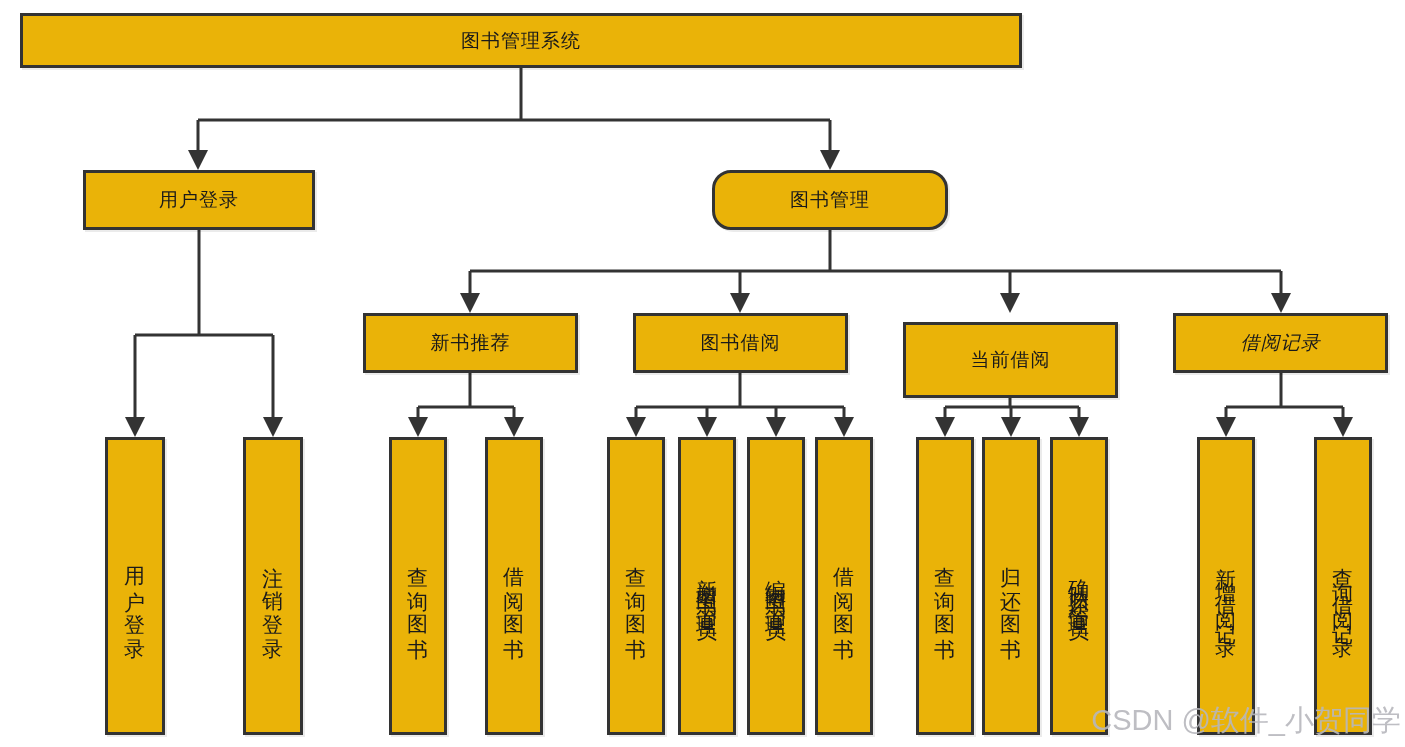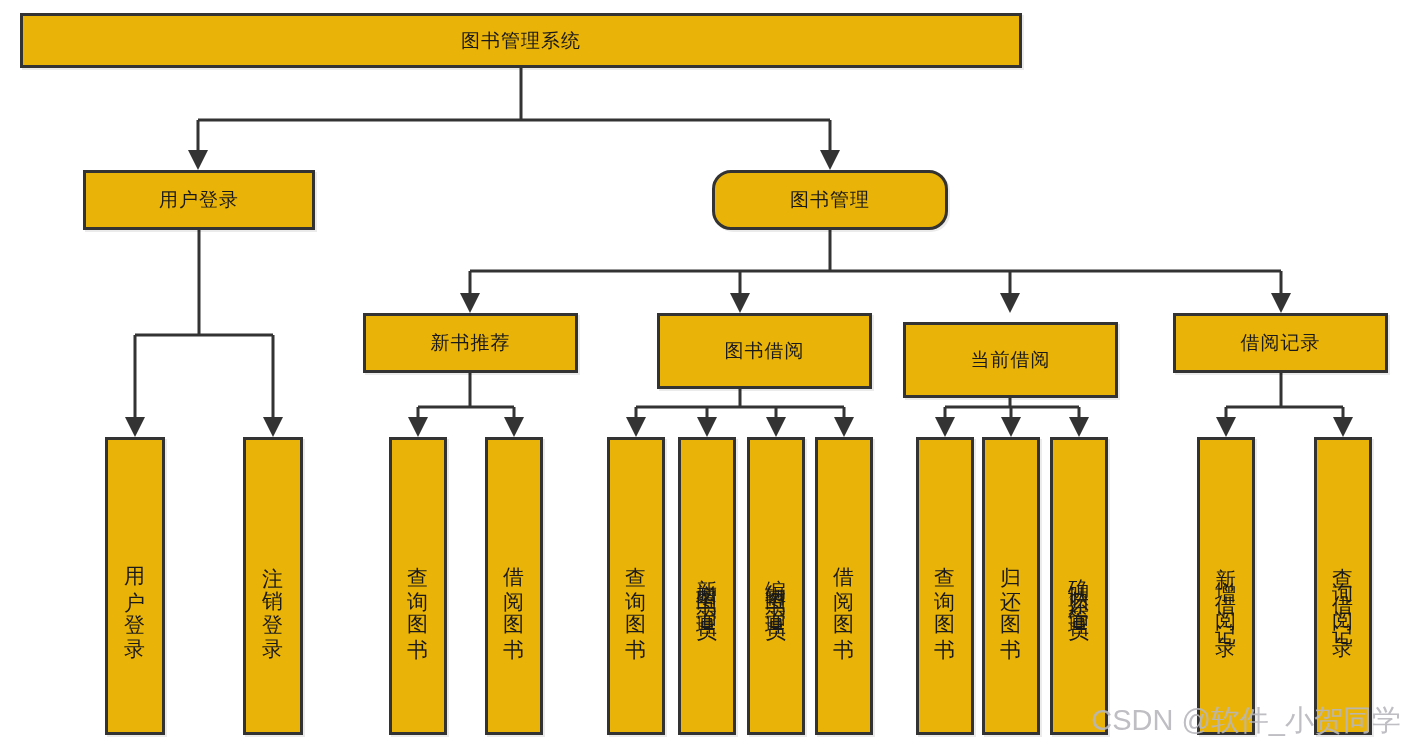--- a/index.html
+++ b/index.html
@@ -13,23 +13,23 @@
     position:absolute;border:3px solid #333333;background:#eab308;
     display:flex;align-items:center;justify-content:center;
     font-size:19px;letter-spacing:1px;box-sizing:border-box;
     box-shadow:2px 2px 0 rgba(0,0,0,0.08);
   }
   
   .n-root {left:20px;  top:13px; width:1002px;height:55px;}
   .n-login{left:83px;  top:170px;width:232px; height:60px;}
   .n-mgmt {left:712px; top:170px;width:236px; height:60px;border-radius:19px;}
   .n-s0{left:363px; top:313px;width:215px;height:60px;}
-  .n-s1{left:633px; top:313px;width:215px;height:76px;margin-left:24px;}
+  .n-s1{left:633px; top:313px;width:215px;height:60px;}
   .n-s2{left:903px; top:322px;width:215px;height:76px;}
-  .n-s3{left:1173px;top:313px;width:215px;height:60px;}
+  .n-s3{left:1173px;top:313px;width:215px;height:60px;font-style:italic;}
   
   .leaf{top:437px;height:298px;}
   .n-l0 {left:105px; width:60px;}
   .n-l1 {left:243px; width:60px;}
   .n-l2 {left:389px; width:58px;}
   .n-l3 {left:485px; width:58px;}
   .n-l4 {left:607px; width:58px;}
   .n-l5 {left:678px; width:58px;}
   .n-l6 {left:747px; width:58px;}
   .n-l7 {left:815px; width:58px;}

